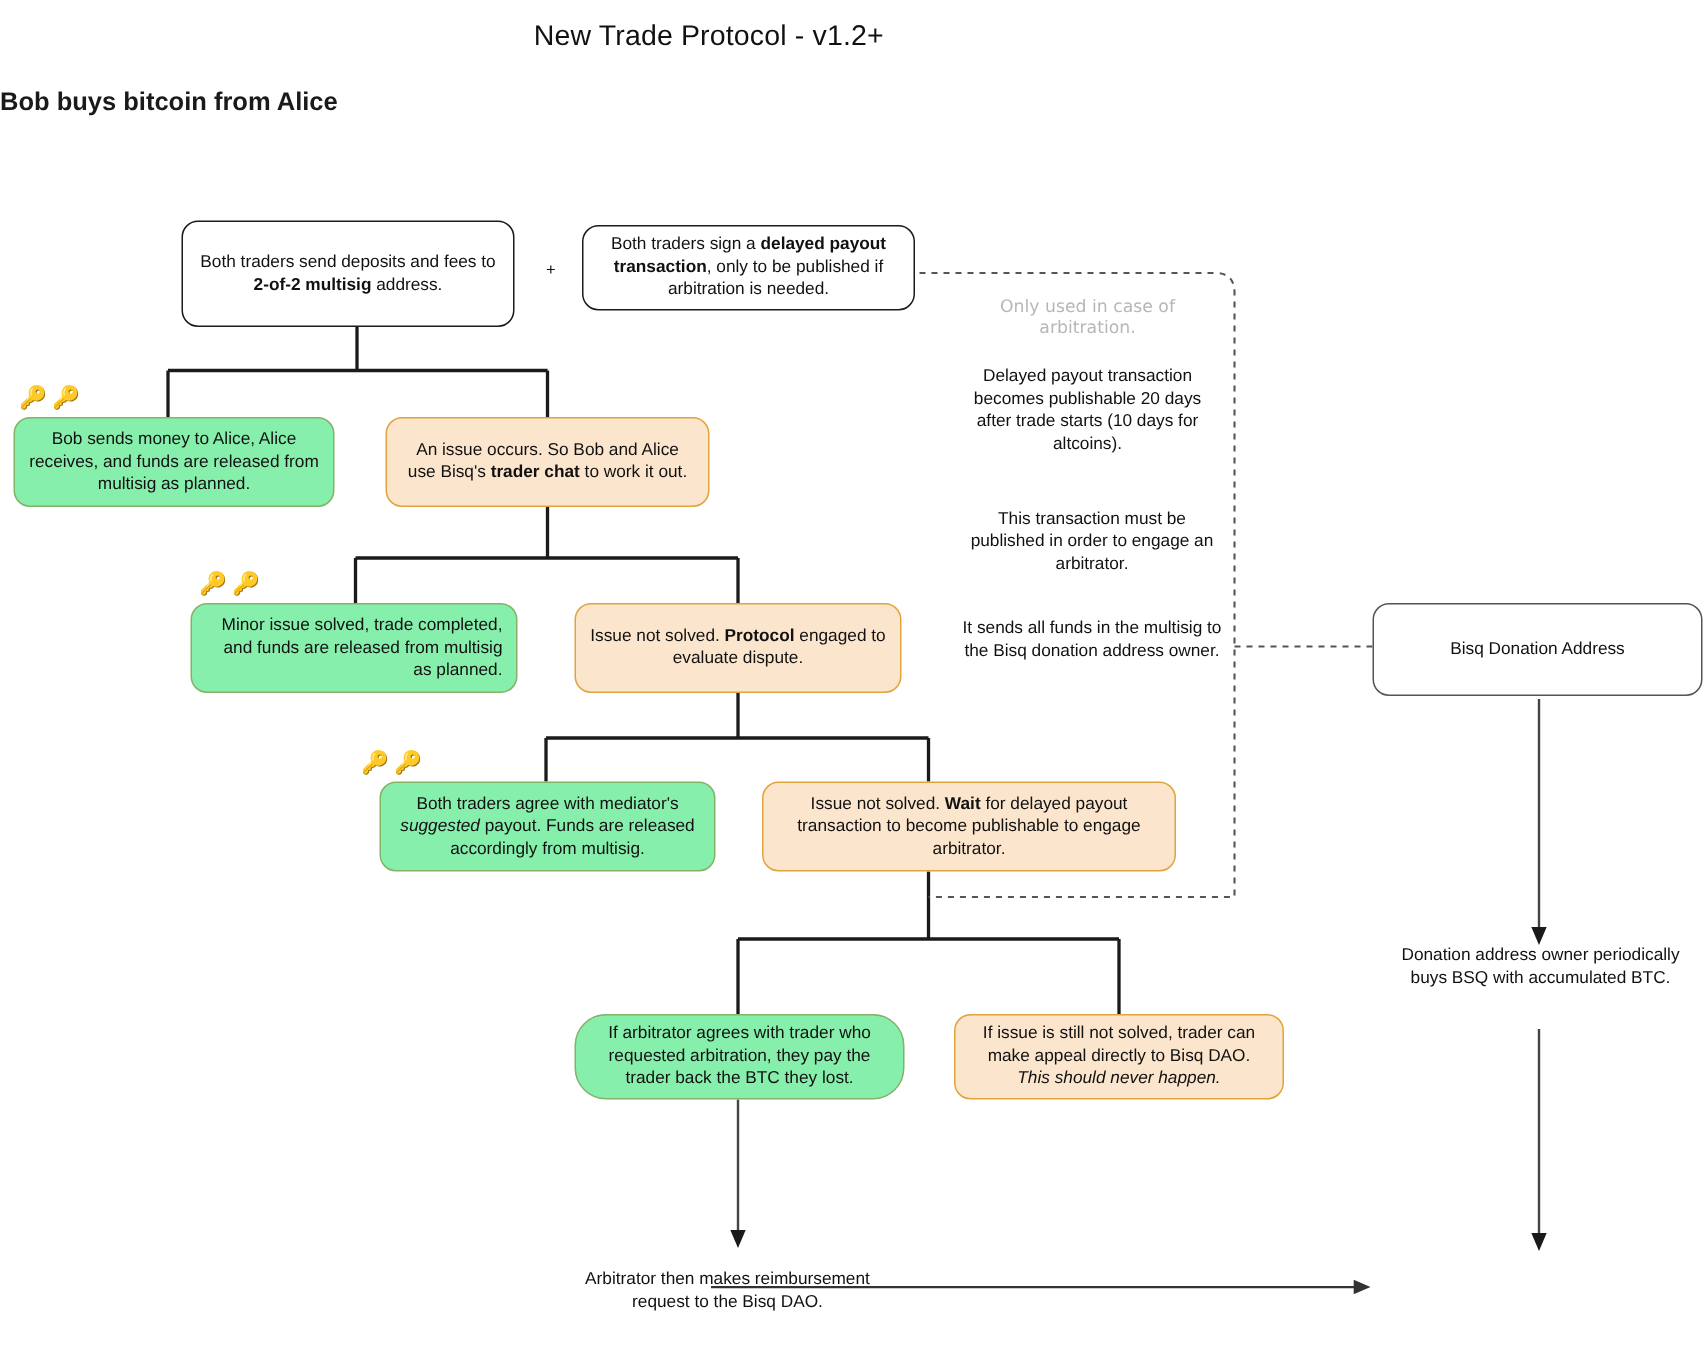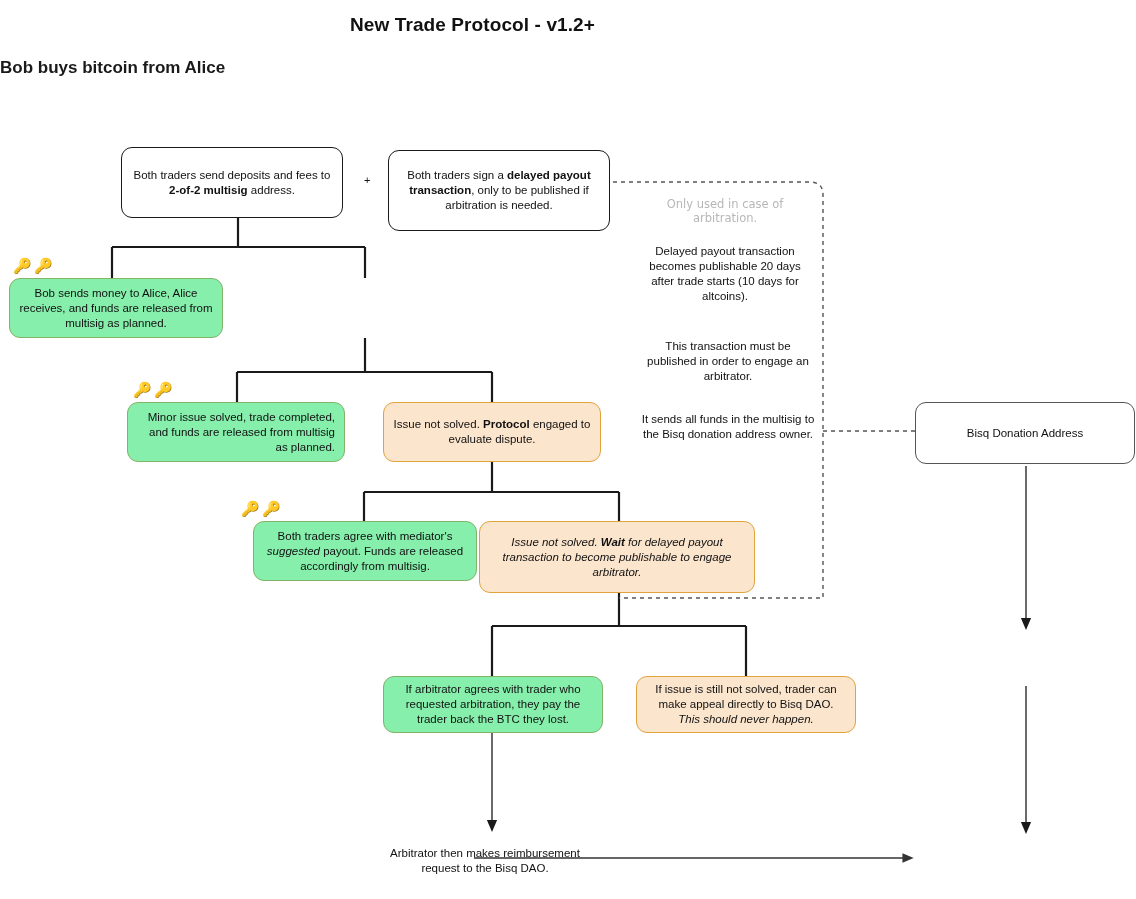--- a/index.html
+++ b/index.html
@@ -2,21 +2,21 @@
 <html><head>
 <meta charset="utf-8">
 <style>
   html,body{margin:0;padding:0;background:#ffffff;}
   body{width:1136px;height:899px;position:relative;overflow:hidden;
        font-family:"Liberation Sans","DejaVu Sans",sans-serif;color:#111;}
   #canvas{position:absolute;left:0;top:0;width:1136px;height:899px;}
   svg.wires{position:absolute;left:0;top:0;width:1136px;height:899px;pointer-events:none;}
 
   .title{position:absolute;left:0;top:14px;width:945px;text-align:center;
-         font-size:19px;font-weight:bold;letter-spacing:.1px;}
+         font-size:19px;font-weight:normal;letter-spacing:.1px;}
   .subtitle{position:absolute;left:0;top:58px;width:1136px;text-align:left;
             font-size:17px;font-weight:700;color:#1a1a1a;}
 
   .node{position:absolute;box-sizing:border-box;display:flex;align-items:center;
         justify-content:center;text-align:center;border-radius:11px;
         font-size:11.5px;line-height:15px;padding:6px 9px;}
   .node .inner{width:100%;}
   .n-plain{background:#ffffff;border:1.6px solid #1a1a1a;}
   .n-green{background:#86efac;border:1.6px solid #82b366;}
   .n-orange{background:#fce5cd;border:1.6px solid #e0a43c;}
@@ -81,31 +81,34 @@
 
   <div class="title">New Trade Protocol - v1.2+</div>
   <div class="subtitle">Bob buys bitcoin from Alice</div>
 
   <div class="plustext" style="left:364px;top:174px;">+</div>
 
   <div class="node n-plain" style="left:121px;top:147px;width:222px;height:71px;">
     <span class="inner">Both traders send deposits and fees to <b>2-of-2 multisig</b> address.</span>
   </div>
 
-  <div class="node n-plain" style="left:388px;top:150px;width:222px;height:81px;">
+  <div class="node n-plain" style="left:388px;top:150px;width:222px;height:57px;">
     <span class="inner">Both traders sign a <b>delayed payout transaction</b>, only to be published if arbitration is needed.</span>
   </div>
 
   <div class="note-gray" style="left:635px;top:164px;width:180px;margin-top:33px;">Only used in case of arbitration.</div>
 
   <div class="keys" style="left:13px;top:258px;">🔑🔑</div>
   <div class="node n-green" style="left:9px;top:278px;width:214px;height:60px;">
     <span class="inner">Bob sends money to Alice, Alice receives, and funds are released from multisig as planned.</span>
   </div>
 
+  <div class="node n-orange" style="left:257px;top:278px;width:216px;height:60px;">
+    <span class="inner">An issue occurs. So Bob and Alice use Bisq's <b>trader chat</b> to work it out.</span>
+  </div>
 
   <div class="free" style="left:640px;top:244px;width:170px;">Delayed payout transaction becomes publishable 20 days after trade starts (10 days for altcoins).</div>
 
   <div class="keys" style="left:133px;top:382px;">🔑🔑</div>
   <div class="node n-green" style="left:127px;top:402px;width:218px;height:60px;text-align:right;">
     <span class="inner">Minor issue solved, trade completed, and funds are released from multisig as planned.</span>
   </div>
 
   <div class="node n-orange" style="left:383px;top:402px;width:218px;height:60px;">
     <span class="inner">Issue not solved. <b>Protocol</b> engaged to evaluate dispute.</span>
@@ -116,29 +119,30 @@
 
   <div class="node n-gray" style="left:915px;top:402px;width:220px;height:62px;">
     <span class="inner">Bisq Donation Address</span>
   </div>
 
   <div class="keys" style="left:241px;top:501px;">🔑🔑</div>
   <div class="node n-green" style="left:253px;top:521px;width:224px;height:60px;">
     <span class="inner">Both traders agree with mediator's <i>suggested</i> payout. Funds are released accordingly from multisig.</span>
   </div>
 
-  <div class="node n-orange" style="left:479px;top:521px;width:276px;height:72px;font-style:italic;">
+  <div class="node n-orange" style="left:508px;top:521px;width:276px;height:60px;">
     <span class="inner">Issue not solved. <b>Wait</b> for delayed payout transaction to become publishable to engage arbitrator.</span>
   </div>
 
-  <div class="node n-green" style="left:383px;top:676px;width:220px;height:57px;">
+  <div class="node n-green" style="left:383px;top:676px;width:220px;height:57px;border-radius:21px;">
     <span class="inner">If arbitrator agrees with trader who requested arbitration, they pay the trader back the BTC they lost.</span>
   </div>
 
   <div class="node n-orange" style="left:636px;top:676px;width:220px;height:57px;">
     <span class="inner">If issue is still not solved, trader can make appeal directly to Bisq DAO. <i>This should never happen.</i></span>
   </div>
 
+  <div class="free" style="left:932px;top:630px;width:190px;">Donation address owner periodically buys BSQ with accumulated BTC.</div>
 
   <div class="free" style="left:390px;top:846px;width:190px;">Arbitrator then makes reimbursement request to the Bisq DAO.</div>
 
 
 </div>
 
 </body></html>

